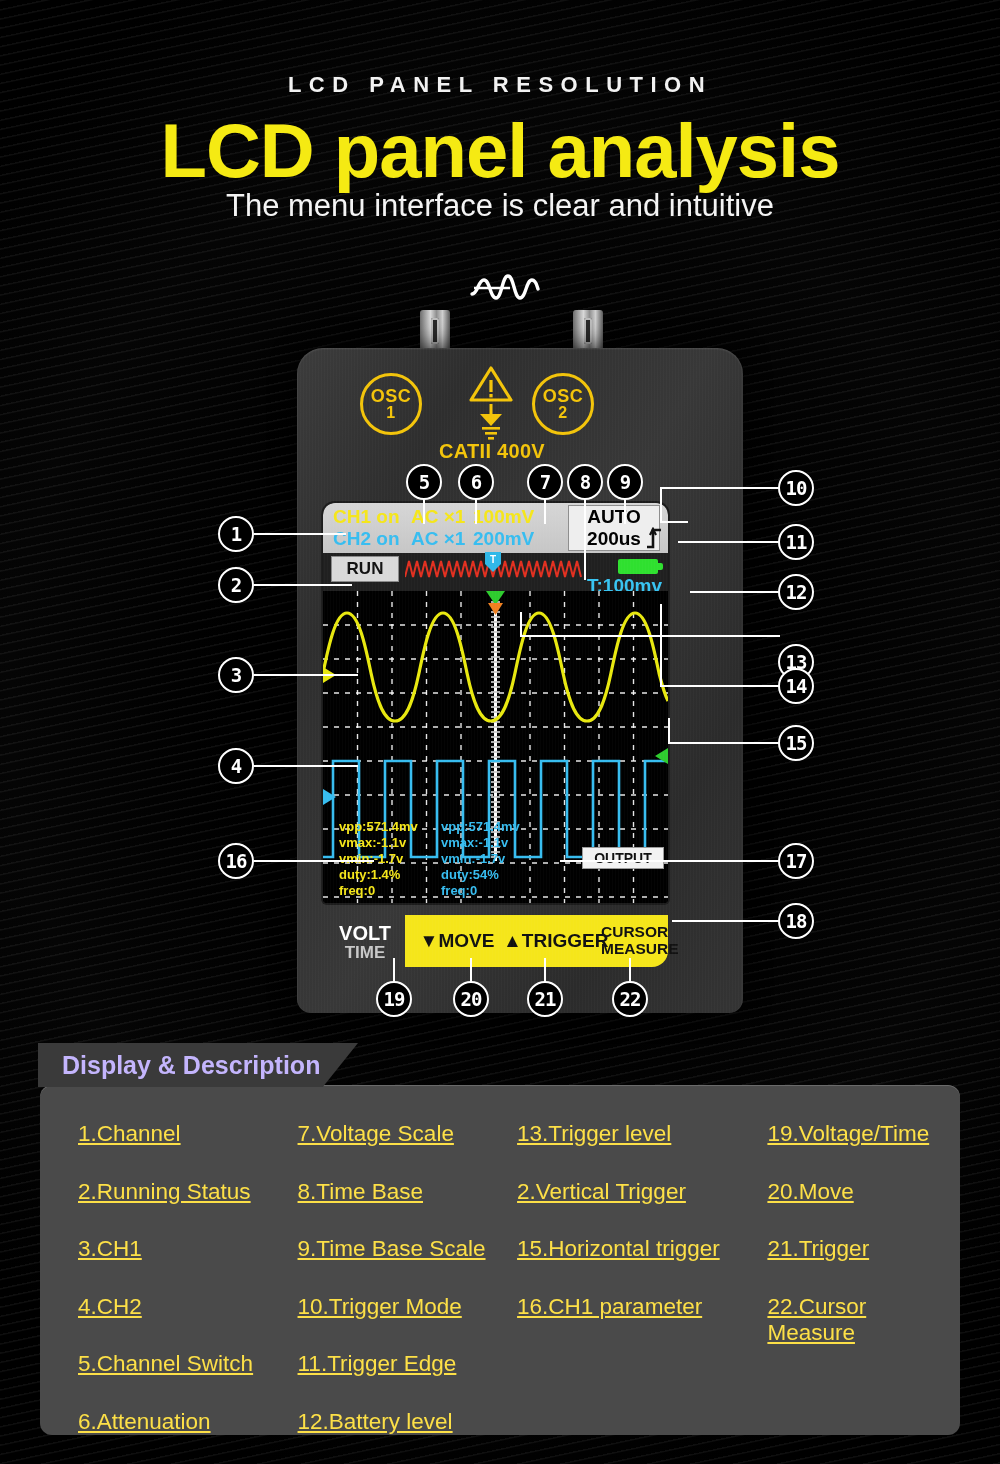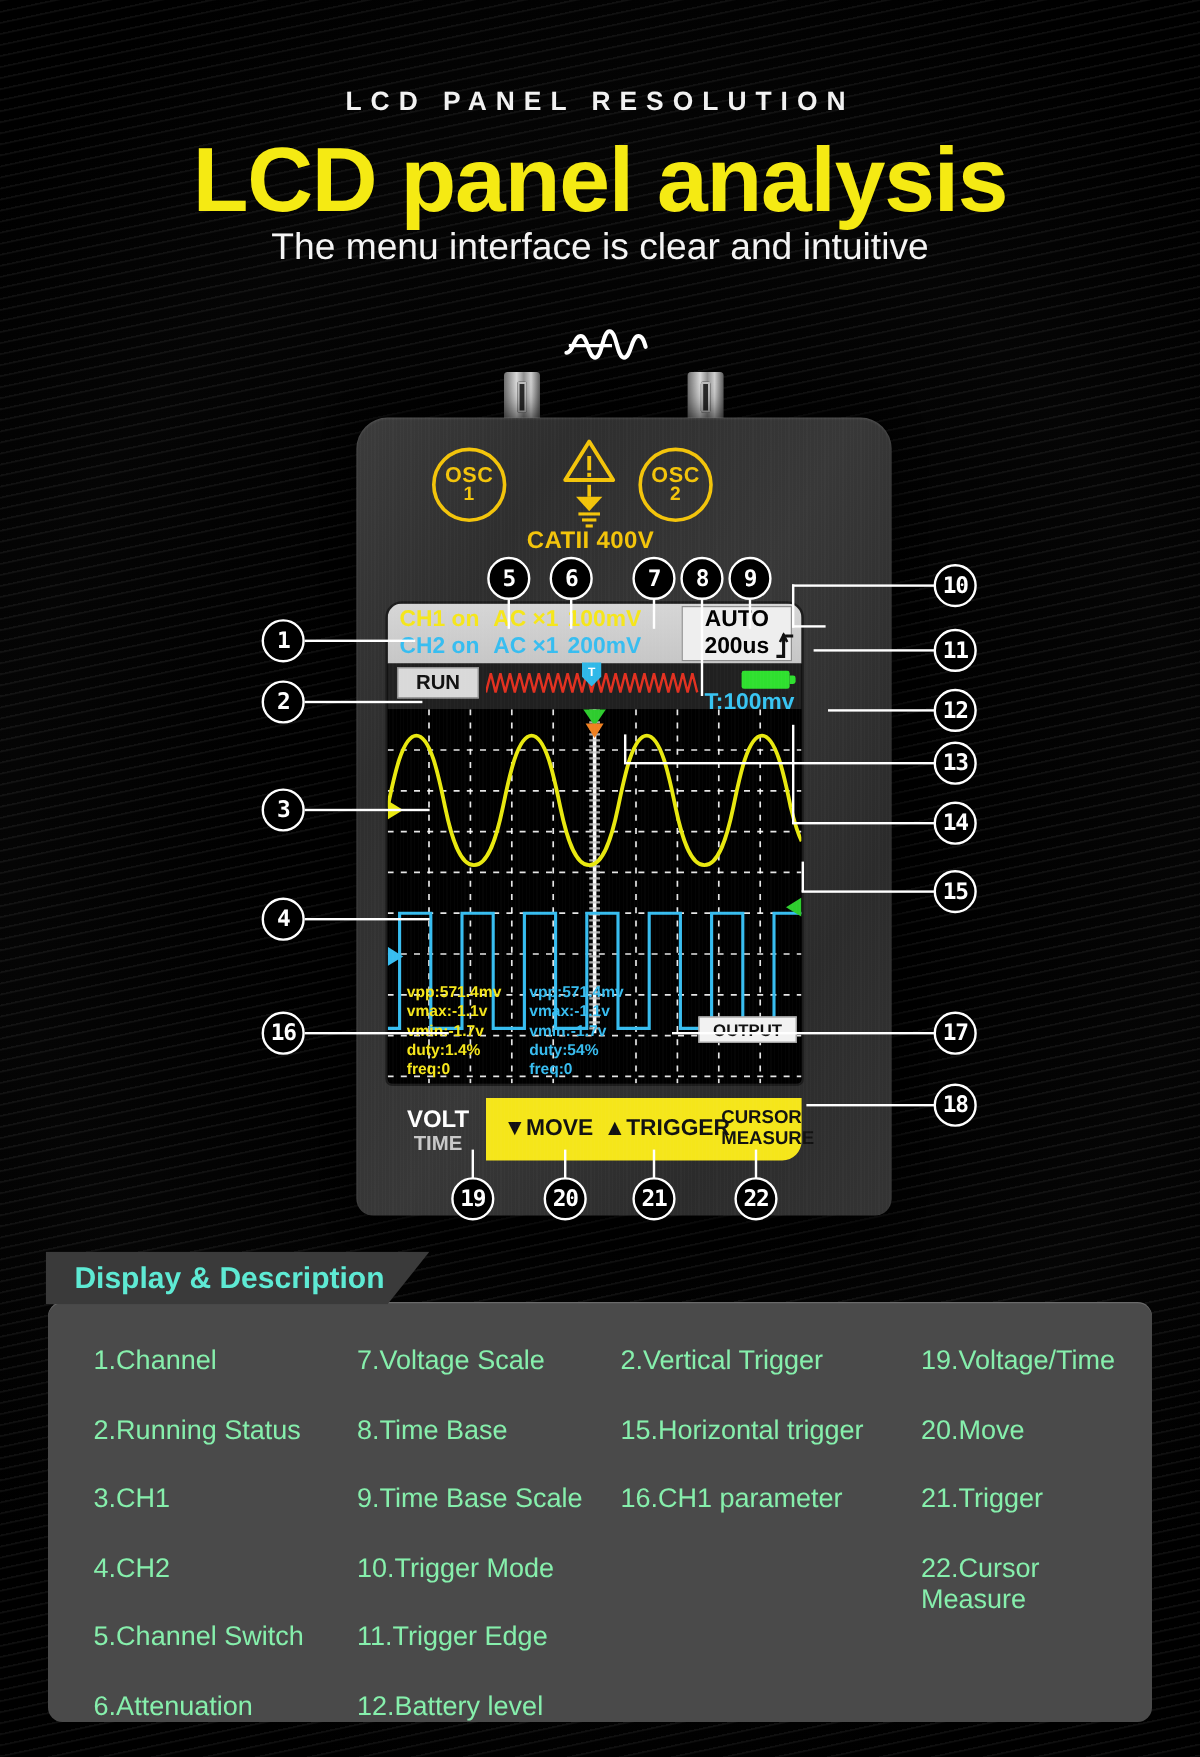--- a/index.html
+++ b/index.html
@@ -177,34 +177,34 @@
   .ch { height:2px; }
   .cv { width:2px; }
 
   
   #tab {
     position:absolute; left:38px; top:1043px; width:320px; height:44px;
     background:#3a3a3a;
     clip-path:polygon(0 0, 100% 0, 89% 100%, 0 100%);
     display:flex; align-items:center; z-index:7;
   }
-  #tab-label { margin-left:24px; font-size:25px; font-weight:bold; color:#5eead4; }
+  #tab-label { margin-left:24px; font-size:25px; font-weight:bold; color:#c4b5fd; }
   #legend {
     position:absolute; left:40px; top:1085px; width:920px; height:350px;
     background:#4a4a4a; border-radius:12px;
     box-shadow:inset 0 1px 0 rgba(255,255,255,0.18);
     padding:36px 0 0 38px; z-index:6;
   }
   #legend-grid { display:flex; }
   .lcol { }
   #lcol0 { width:228px; }
   #lcol1 { width:228px; }
   #lcol2 { width:260px; }
   #lcol3 { width:200px; }
-  .litem { font-size:22.5px; color:#86efac; margin-bottom:31px; line-height:1.18; white-space:pre-line; }
+  .litem { font-size:22.5px; color:#fde047; margin-bottom:31px; line-height:1.18; white-space:pre-line;text-decoration:underline; }
 </style>
 </head>
 <body>
 
 <div id="header">
   <div id="kicker">LCD PANEL RESOLUTION</div>
   <div id="bigtitle">LCD panel analysis</div>
   <div id="sub2">The menu interface is clear and intuitive</div>
 </div>
 
@@ -405,21 +405,21 @@
 <div class="cline ch" style="left:660px;top:487px;width:120px;"></div>
 <div class="cline cv" style="left:660px;top:487px;height:36px;"></div>
 <div class="cline ch" style="left:660px;top:521px;width:28px;"></div>
 
 <div class="cbadge" style="left:778px;top:524px;">11</div>
 <div class="cline ch" style="left:678px;top:541px;width:102px;"></div>
 
 <div class="cbadge" style="left:778px;top:574px;">12</div>
 <div class="cline ch" style="left:690px;top:591px;width:90px;"></div>
 
-<div class="cbadge" style="left:778px;top:618px;">13</div>
+<div class="cbadge" style="left:778px;top:644px;">13</div>
 <div class="cline ch" style="left:520px;top:635px;width:260px;"></div>
 <div class="cline cv" style="left:520px;top:612px;height:24px;"></div>
 
 <div class="cbadge" style="left:778px;top:668px;">14</div>
 <div class="cline ch" style="left:660px;top:685px;width:120px;"></div>
 <div class="cline cv" style="left:660px;top:604px;height:82px;"></div>
 
 <div class="cbadge" style="left:778px;top:725px;">15</div>
 <div class="cline ch" style="left:668px;top:742px;width:112px;"></div>
 <div class="cline cv" style="left:668px;top:718px;height:25px;"></div>
@@ -454,20 +454,21 @@
       </div>
     <div class="lcol" id="lcol1">
         <div class="litem">7.Voltage Scale</div>
         <div class="litem">8.Time Base</div>
         <div class="litem">9.Time Base Scale</div>
         <div class="litem">10.Trigger Mode</div>
         <div class="litem">11.Trigger Edge</div>
         <div class="litem">12.Battery level</div>
       </div>
     <div class="lcol" id="lcol2">
+        <div class="litem">13.Trigger level</div>
         <div class="litem">2.Vertical Trigger</div>
         <div class="litem">15.Horizontal trigger</div>
         <div class="litem">16.CH1 parameter</div>
       </div>
     <div class="lcol" id="lcol3">
         <div class="litem">19.Voltage/Time</div>
         <div class="litem">20.Move</div>
         <div class="litem">21.Trigger</div>
         <div class="litem">22.Cursor
       Measure</div>

